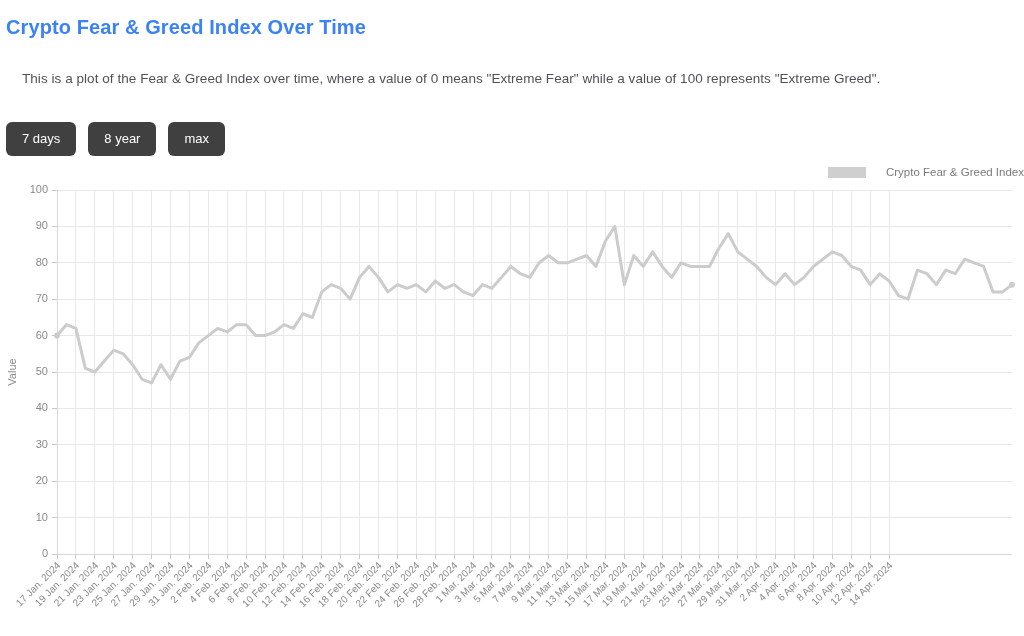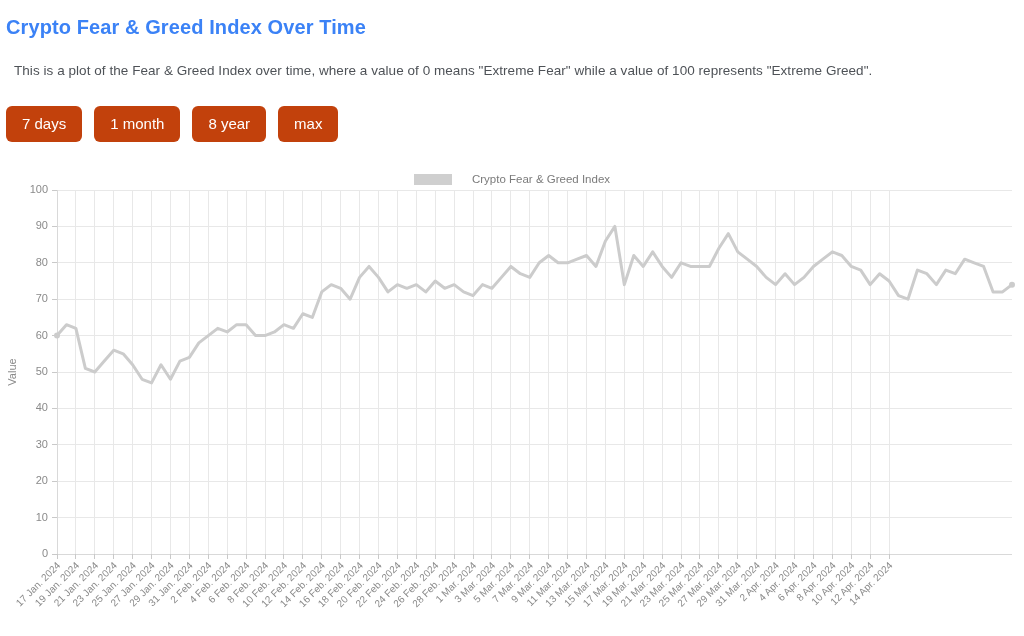--- a/index.html
+++ b/index.html
@@ -19,36 +19,36 @@
     font-size: 20px;
     font-weight: bold;
     color: #3b82f6;
     margin: 0;
     padding: 16px 0 0 6px;
     letter-spacing: 0.1px;
   }
   #page-description {
     font-size: 13.5px;
     color: #4e5257;
-    margin: 8px;
+    margin: 16px;
     padding: 16px 0 0 6px;
     letter-spacing: 0.05px;
   }
   #range-buttons {
     display: flex;
     gap: 12px;
     padding: 20px 0 0 6px;
   }
   .range-button {
-    background: #c2410c;
+    background: #404040;
     color: #ffffff;
     border: none;
     border-radius: 6px;
     font-family: "Liberation Sans", sans-serif;
-    font-size: 15px;
+    font-size: 13px;
     padding: 9px 16px;
     cursor: pointer;
     line-height: 1.2;
   }
   #chart-region {
     position: absolute;
     left: 0;
     top: 160px;
     width: 1024px;
     height: 476px;
@@ -96,24 +96,24 @@
     stroke-width: 3;
     stroke-linejoin: round;
     stroke-linecap: round;
   }
   .series-point {
     fill: #cccccc;
   }
   #legend-row {
     position: absolute;
     left: 0;
-    top: 8px;
+    top: 1px;
     width: 1024px;
     display: flex;
-    justify-content: center;
+    justify-content: flex-end;
     align-items: center;
     gap: 20px;
     height: 22px;
   }
   .legend-swatch {
     width: 38px;
     height: 11px;
     background: #cfcfcf;
     display: inline-block;
   }
@@ -124,21 +124,20 @@
 </style>
 </head>
 <body>
 
 <h1 id="page-title">Crypto Fear &amp; Greed Index Over Time</h1>
 
 <p id="page-description">This is a plot of the Fear &amp; Greed Index over time, where a value of 0 means "Extreme Fear" while a value of 100 represents "Extreme Greed".</p>
 
 <div id="range-buttons">
   <button class="range-button">7 days</button>
-  <button class="range-button">1 month</button>
   <button class="range-button">8 year</button>
   <button class="range-button">max</button>
 </div>
 
 <div id="chart-region">
   <div id="legend-row">
     <span class="legend-swatch"></span>
     <span class="legend-label">Crypto Fear &amp; Greed Index</span>
   </div>
   <svg id="chart-svg" width="1024" height="476">

